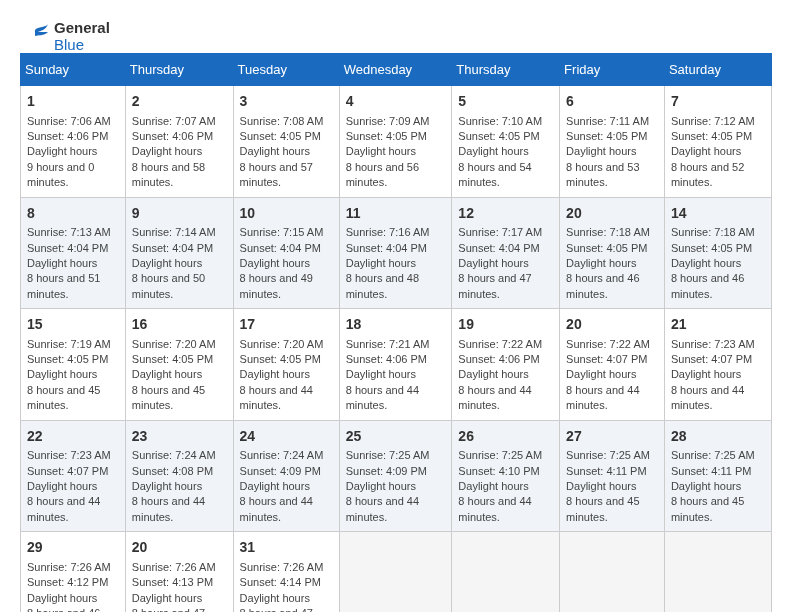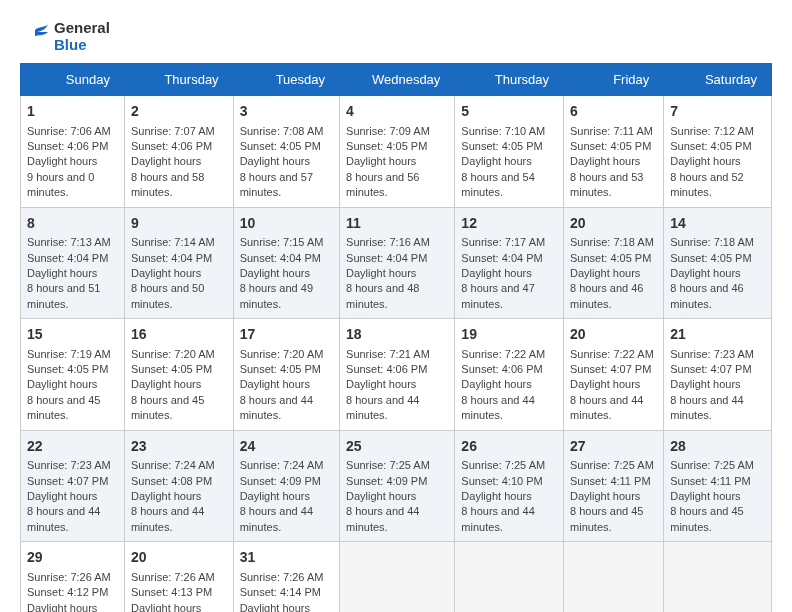--- a/index.html
+++ b/index.html
@@ -7,21 +7,20 @@
       font-family: Arial, sans-serif;
       background: #fff;
       width: 792px;
       min-height: 612px;
       padding: 20px;
     }
     .header {
       display: flex;
       align-items: flex-start;
       justify-content: space-between;
-      margin-bottom: 10px;
     }
     .logo {
       display: flex;
       align-items: center;
       gap: 4px;
     }
     .title-section {
       text-align: right;
     }
     .title-section h1 {
@@ -37,22 +36,22 @@
     table {
       width: 100%;
       border-collapse: collapse;
       font-size: 11px;
     }
     thead tr {
       background-color: #1a6abf;
       color: white;
     }
     thead th {
-      padding: 8px 14px;
-      text-align: right;
+      padding: 8px 4px;
+      text-align: left;
       font-size: 13px;
       font-weight: normal;
       border: 1px solid #1a6abf;
     }
     tbody tr {
       vertical-align: top;
     }
     tbody tr:nth-child(odd) {
       background-color: #ffffff;
     }
@@ -85,21 +84,21 @@
 
 <div class="header">
   <div class="logo">
   <div style="display:flex;flex-direction:column;align-items:flex-start">
     <div style="display:flex;align-items:center;gap:4px">
       <svg width="30" height="30" viewBox="0 0 30 30" xmlns="http://www.w3.org/2000/svg">
         <path d="M15 8 C18 4, 26 6, 28 2 C26 8, 20 9, 18 10 L28 10 C24 14, 18 13, 15 14" fill="#1a6abf"></path>
       </svg>
       <div>
         <div style="font-size:15px;font-weight:bold;color:#333;line-height:1.1">General</div>
-        <div style="font-size:15px;font-weight:bold;color:#1a6abf;line-height:1.1">Blue</div>
+        <div style="font-size:15px;font-weight:normal;color:#1a6abf;line-height:1.1">Blue</div>
       </div>
     </div>
   </div>
 </div>
 </div>
 
 <table>
   <thead>
     <tr>
       <th>Sunday</th>

